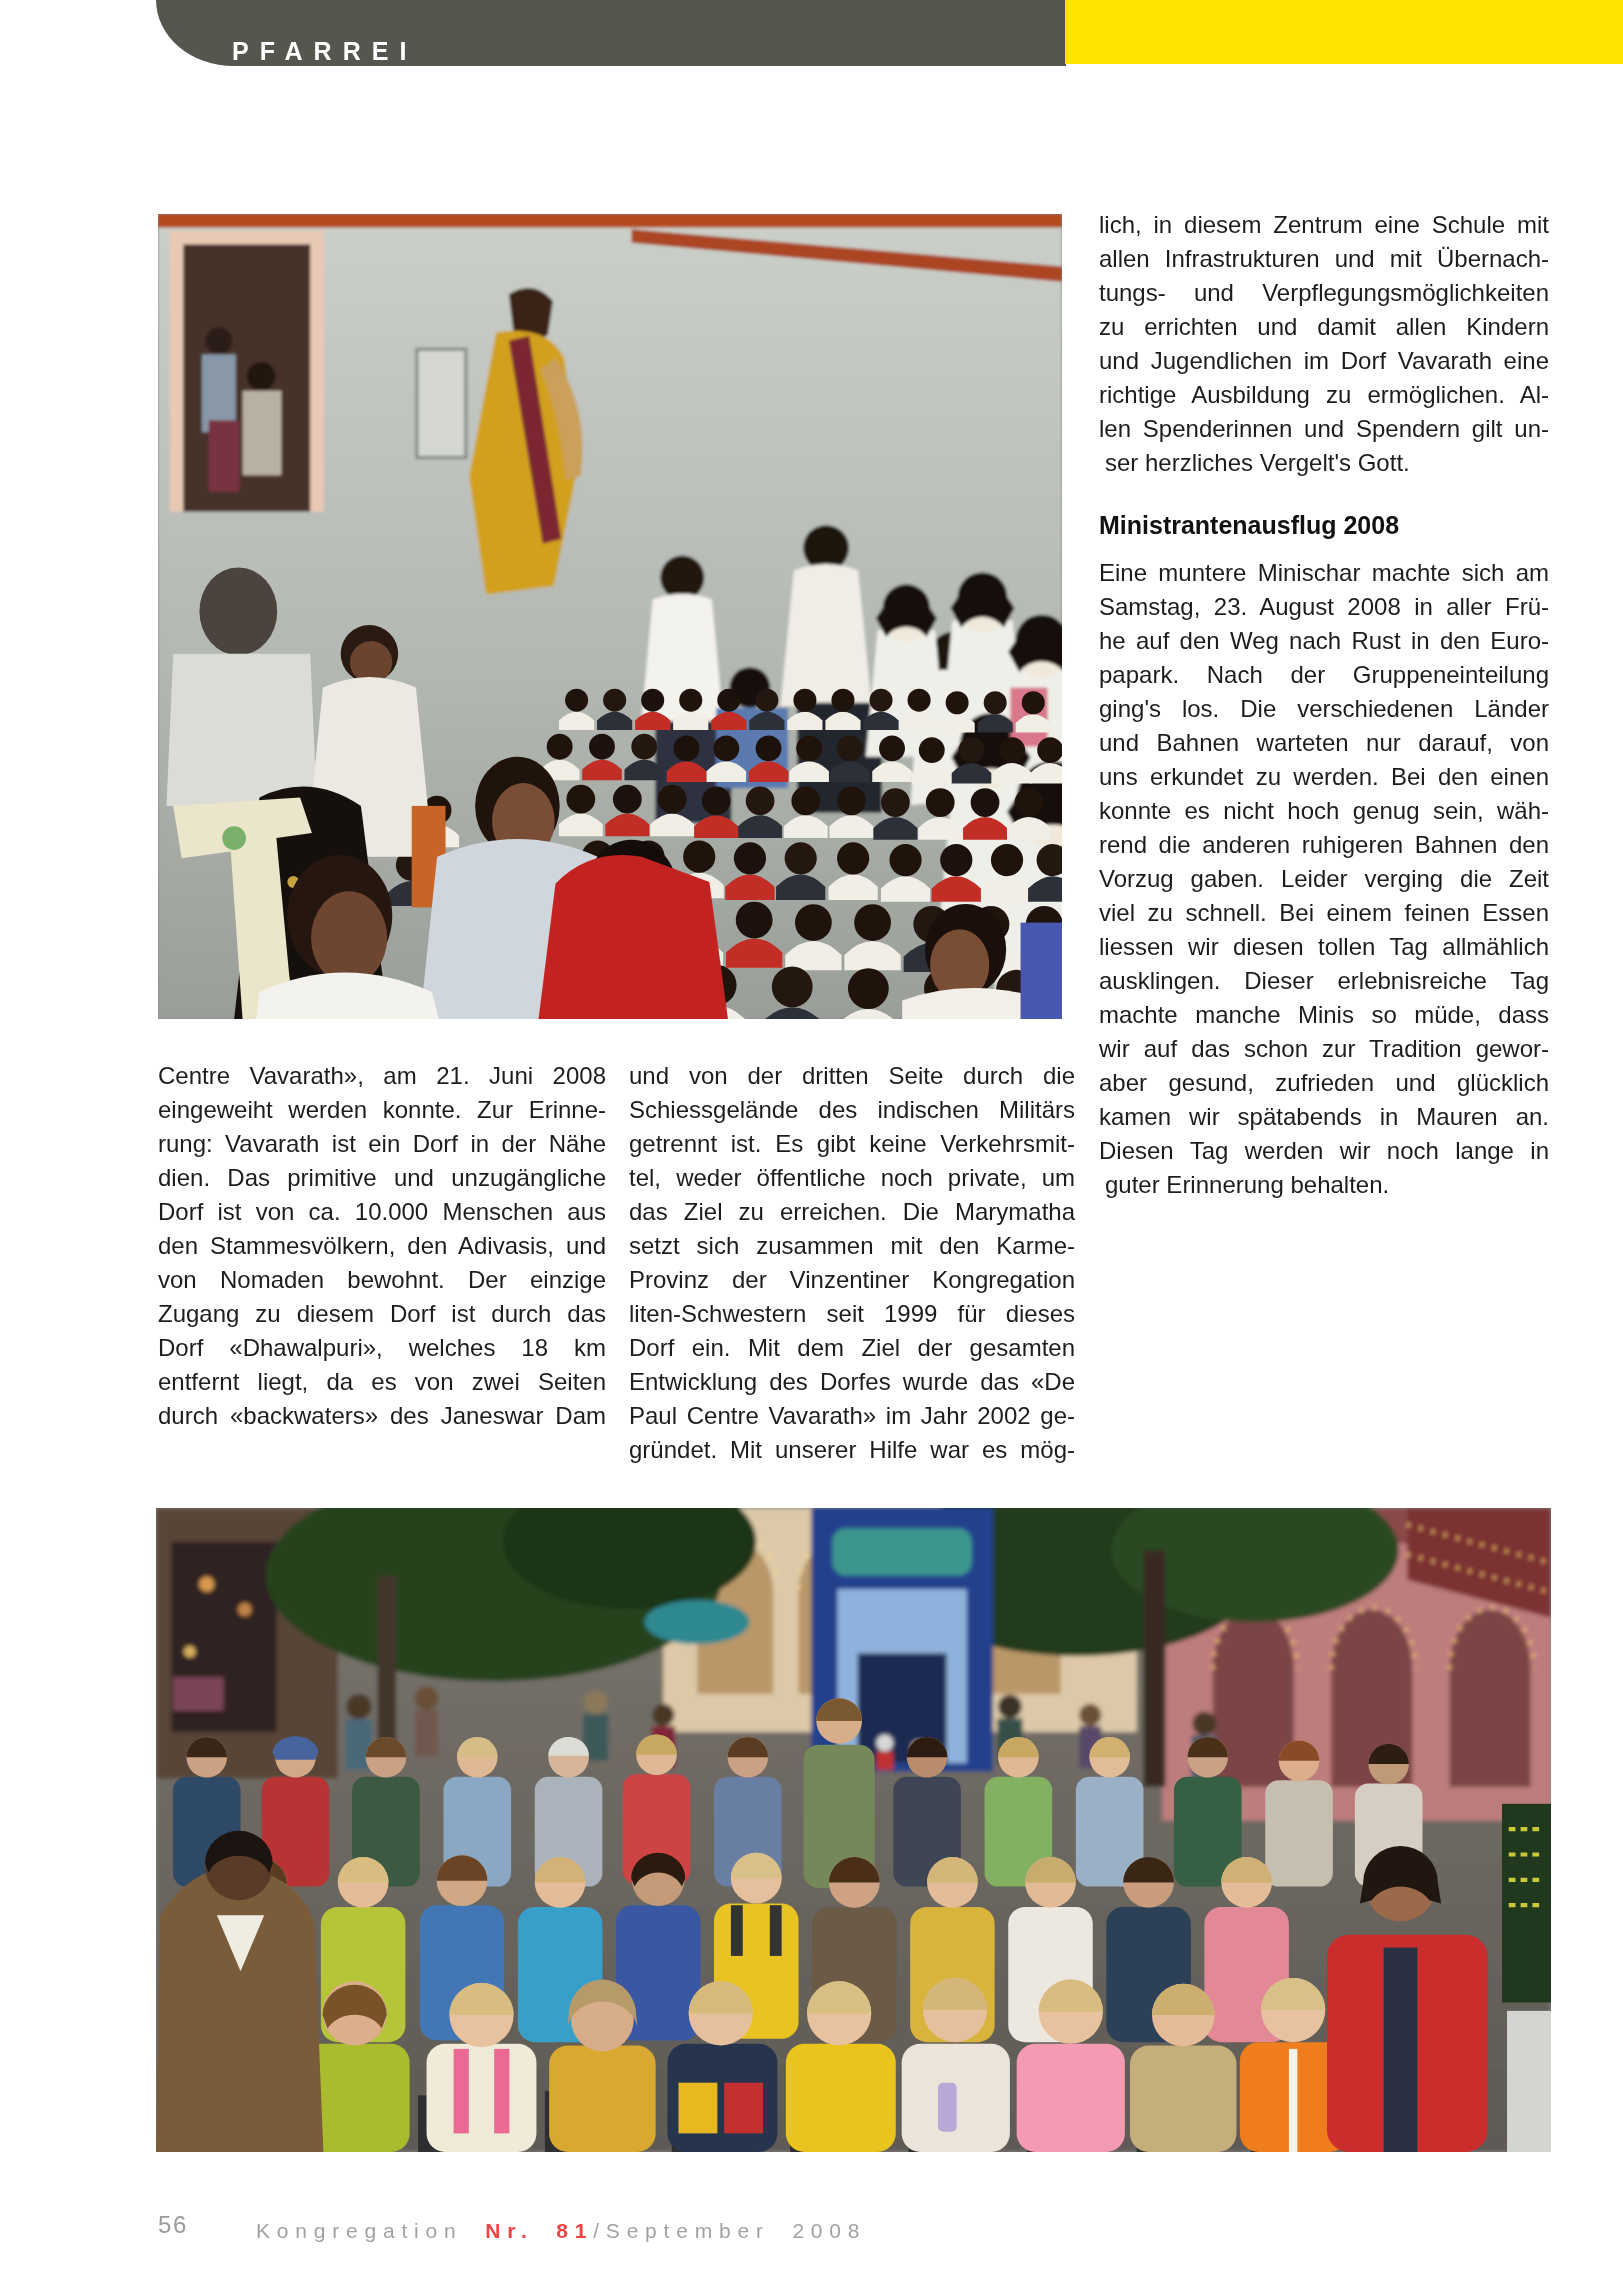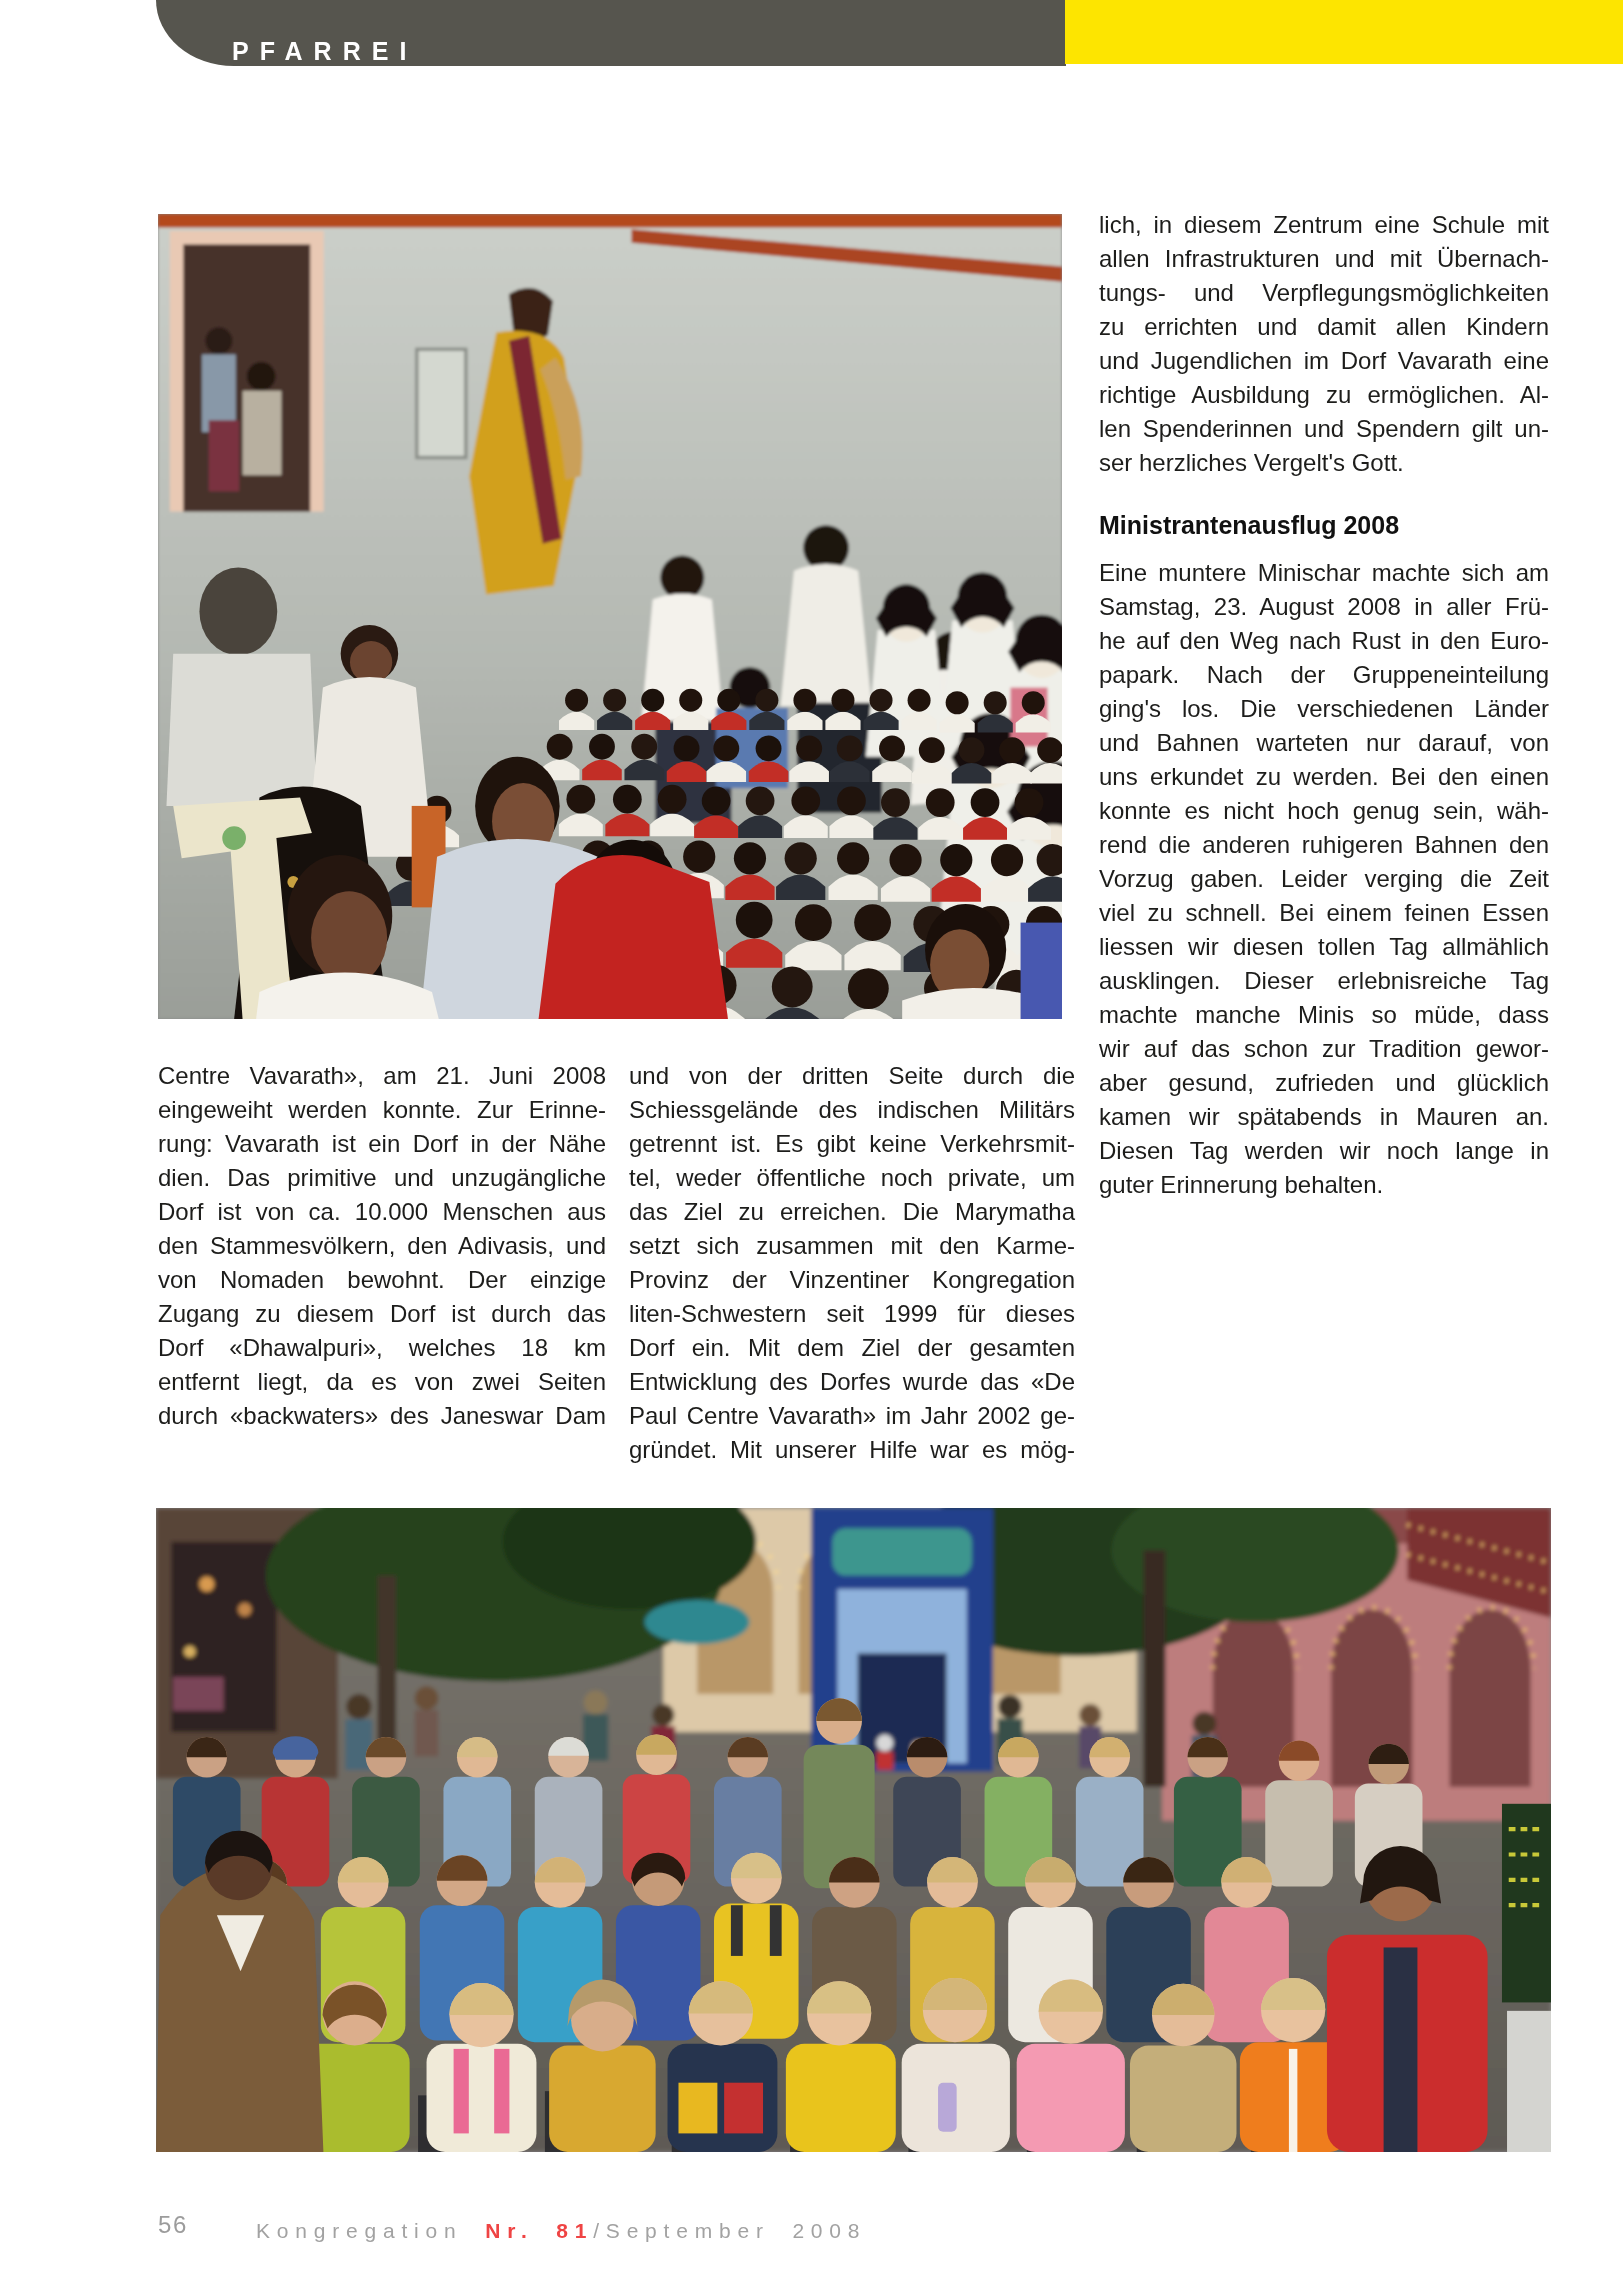--- a/index.html
+++ b/index.html
@@ -12,21 +12,21 @@
              color:#ffffff;font-size:25px;font-weight:bold;letter-spacing:11px;margin-top:17px;}
   .bar-yellow{position:absolute;left:1065px;top:0;width:558px;height:64px;background:#fde500;}
   
   .photo{position:absolute;overflow:hidden;background:#888;}
   .photo-top{left:158px;top:214px;width:904px;height:805px;}
   .photo-bottom{left:156px;top:1508px;width:1395px;height:644px;}
   .photo svg{display:block;width:100%;height:100%;}
   
   .col{position:absolute;font-size:24px;line-height:34px;}
   .col .line{text-align:justify;text-align-last:justify;height:34px;overflow:visible;}
-  .col .line.lastline{text-align-last:left;}
+  .col .line.lastline{text-align-last:left;margin-left:6px;}
   .col-right{left:1099px;top:208px;width:450px;}
   .col-left{left:158px;top:1059px;width:448px;}
   .col-mid{left:629px;top:1059px;width:446px;}
   .section-heading{font-size:25px;font-weight:bold;color:#111;
                    margin-top:30px;margin-bottom:16px;line-height:30px;text-align:left;}
   
   .page-number{position:absolute;left:158px;top:2211px;font-size:24px;color:#9c9c9c;letter-spacing:1.7px;}
   .footer-line{position:absolute;left:256px;top:2219px;font-size:21px;color:#a2a2a2;
                letter-spacing:6.8px;word-spacing:10px;white-space:nowrap;}
   .footer-line .issue{font-weight:bold;color:#ef4444;}

